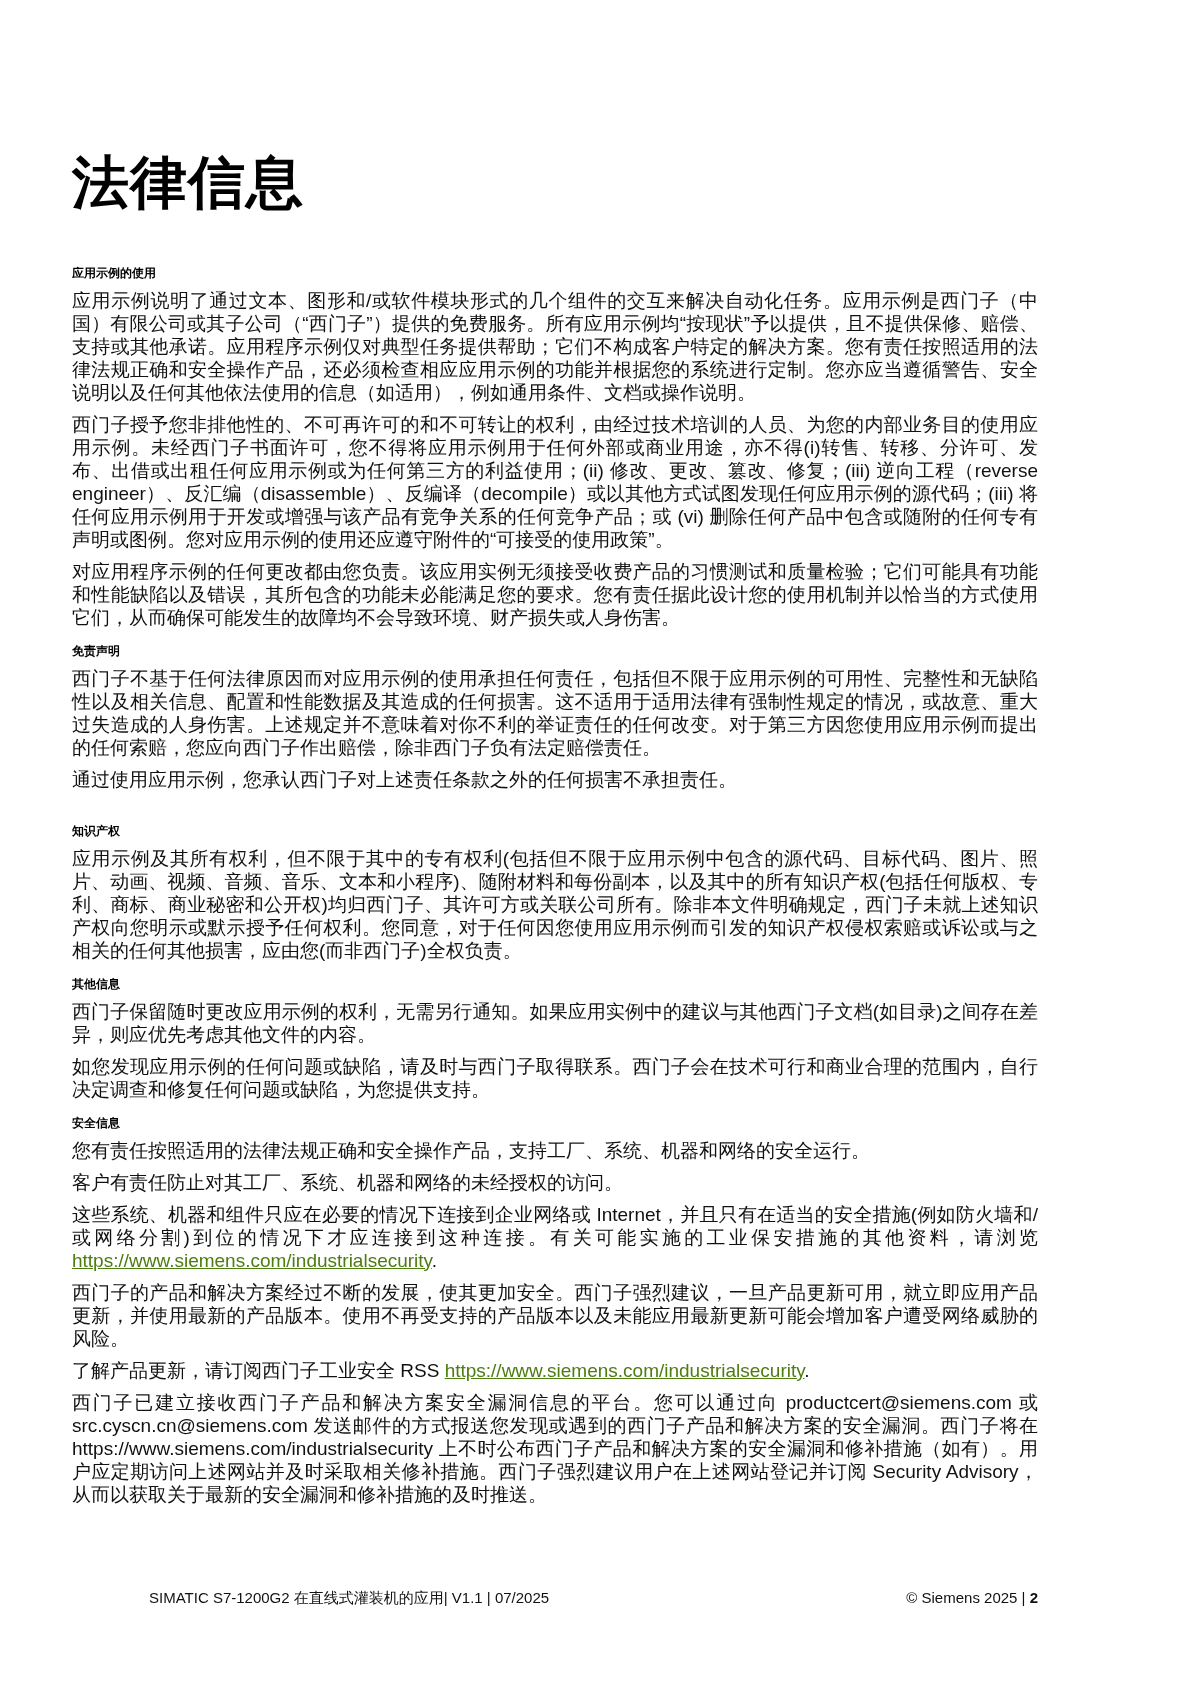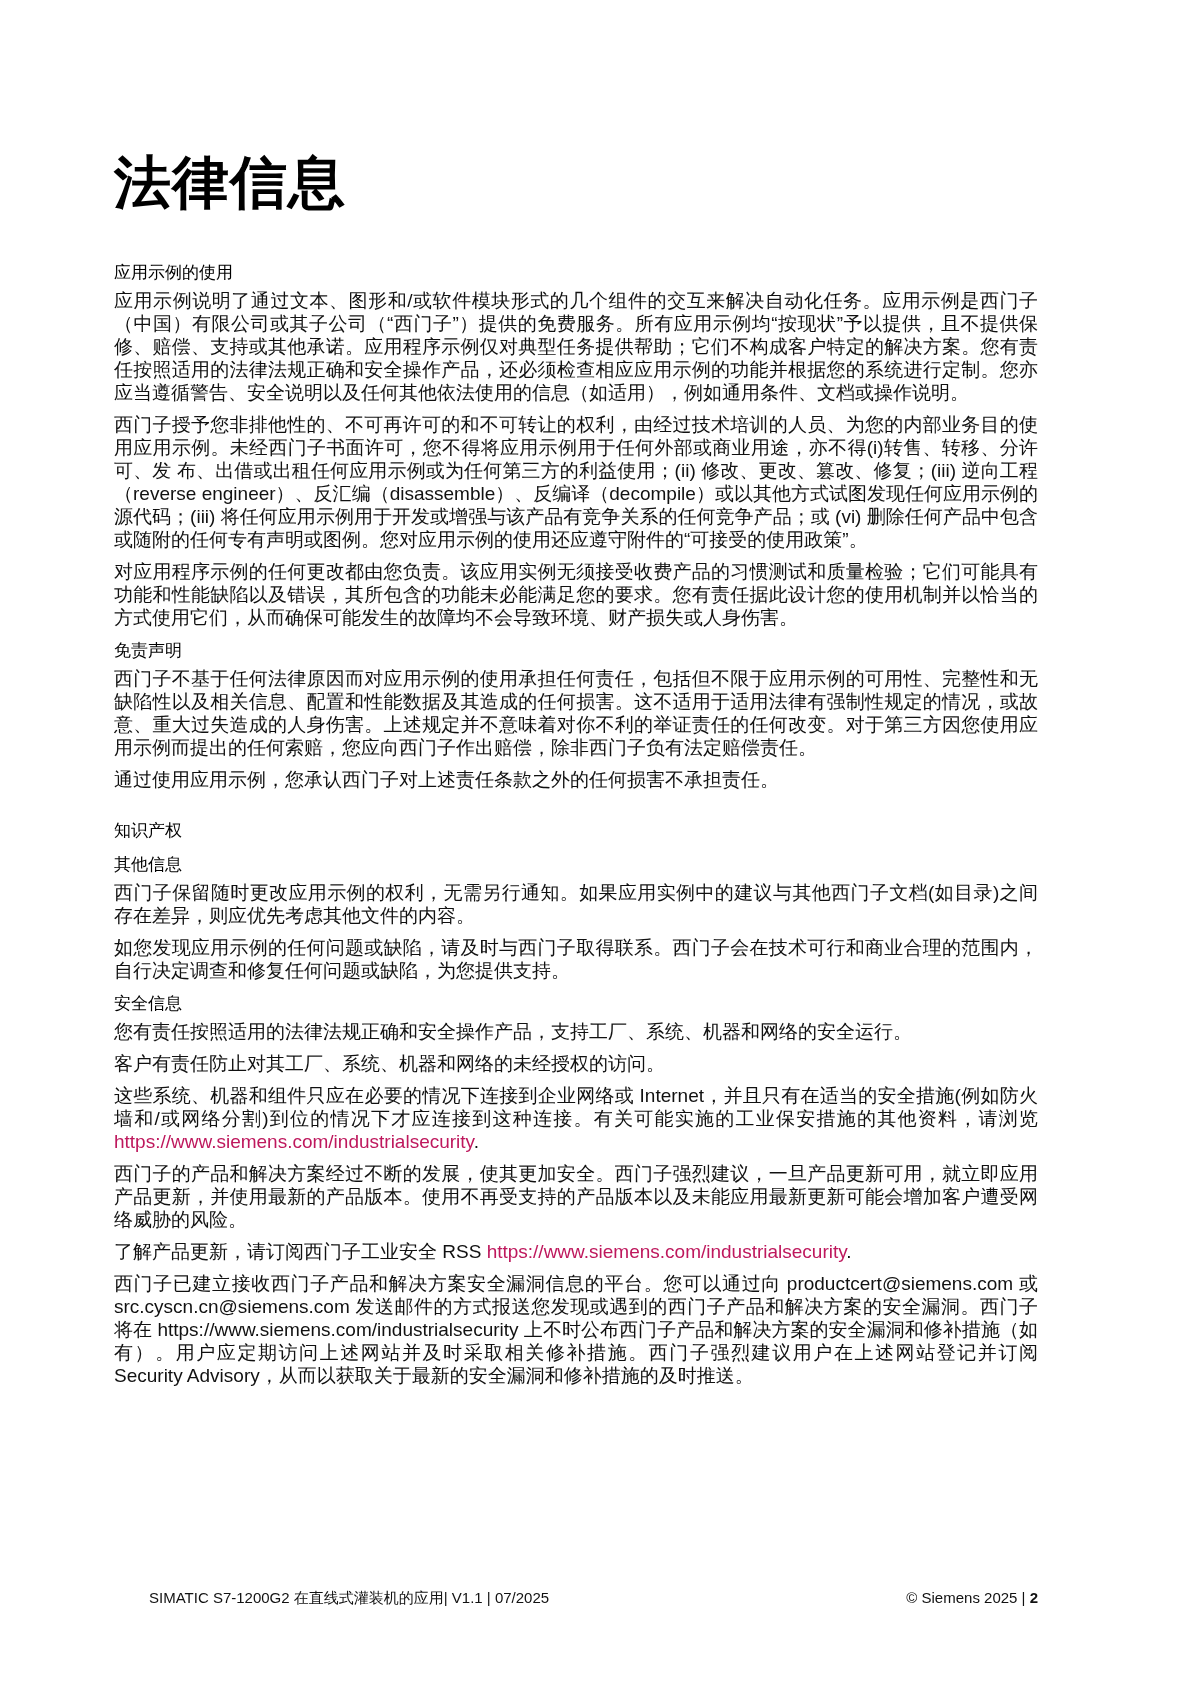--- a/index.html
+++ b/index.html
@@ -12,55 +12,56 @@
     height: 1683px;
     position: relative;
     font-family: "Liberation Sans", sans-serif;
     color: #111111;
     overflow: hidden;
   }
   .page {
     position: absolute;
     inset: 0;
     box-sizing: border-box;
-    padding: 150px 152px 0 114px;
+    padding: 150px 152px 0 72px;
     background: #ffffff;
     border-radius: 27px;
   }
   .doc-title {
     font-size: 57px;
     font-weight: 700;
     line-height: 1.15;
     letter-spacing: 1px;
     margin: 0 0 44px 0;
     color: #000000;
   }
   .sec {
     margin: 0;
   }
   .sec.gap-before {
     margin-top: 27px;
   }
   .sec-h {
-    font-size: 17px;
-    font-weight: 400;
+    font-size: 12px;
+    font-weight: 700;
     line-height: 26px;
     margin: 8px 0 3px 0;
     color: #000000;
   }
   .para {
     font-size: 19px;
     line-height: 23px;
     margin: 0 0 9px 0;
     text-align: justify;
     text-align-last: left;
     color: #111111;
   }
   a.link {
-    color: #be185d;
+    color: #4d7c0f;
+    text-decoration: underline;
     cursor: pointer;
   }
   .footer {
     position: absolute;
     left: 149px;
     right: 152px;
     top: 1588px;
     font-size: 15px;
     line-height: 20px;
     display: flex;
@@ -84,20 +85,21 @@
   </section>
 
   <section class="sec">
     <h2 class="sec-h">免责声明</h2>
     <p class="para"><span>西门子不基于任何法律原因而对应用示例的使用承担任何责任，包括但不限于应用示例的可用性、完整性和无缺陷性以及相关信息、配置和性能数据及其造成的任何损害。这不适用于适用法律有强制性规定的情况，或故意、重大过失造成的人身伤害。上述规定并不意味着对你不利的举证责任的任何改变。对于第三方因您使用应用示例而提出的任何索赔，您应向西门子作出赔偿，除非西门子负有法定赔偿责任。</span></p>
     <p class="para"><span>通过使用应用示例，您承认西门子对上述责任条款之外的任何损害不承担责任。</span></p>
   </section>
 
   <section class="sec gap-before">
     <h2 class="sec-h">知识产权</h2>
+    <p class="para"><span>应用示例及其所有权利，但不限于其中的专有权利(包括但不限于应用示例中包含的源代码、目标代码、图片、照片、动画、视频、音频、音乐、文本和小程序)、随附材料和每份副本，以及其中的所有知识产权(包括任何版权、专利、商标、商业秘密和公开权)均归西门子、其许可方或关联公司所有。除非本文件明确规定，西门子未就上述知识产权向您明示或默示授予任何权利。您同意，对于任何因您使用应用示例而引发的知识产权侵权索赔或诉讼或与之相关的任何其他损害，应由您(而非西门子)全权负责。</span></p>
   </section>
 
   <section class="sec">
     <h2 class="sec-h">其他信息</h2>
     <p class="para"><span>西门子保留随时更改应用示例的权利，无需另行通知。如果应用实例中的建议与其他西门子文档(如目录)之间存在差异，则应优先考虑其他文件的内容。</span></p>
     <p class="para"><span>如您发现应用示例的任何问题或缺陷，请及时与西门子取得联系。西门子会在技术可行和商业合理的范围内，自行决定调查和修复任何问题或缺陷，为您提供支持。</span></p>
   </section>
 
   <section class="sec">
     <h2 class="sec-h">安全信息</h2>

